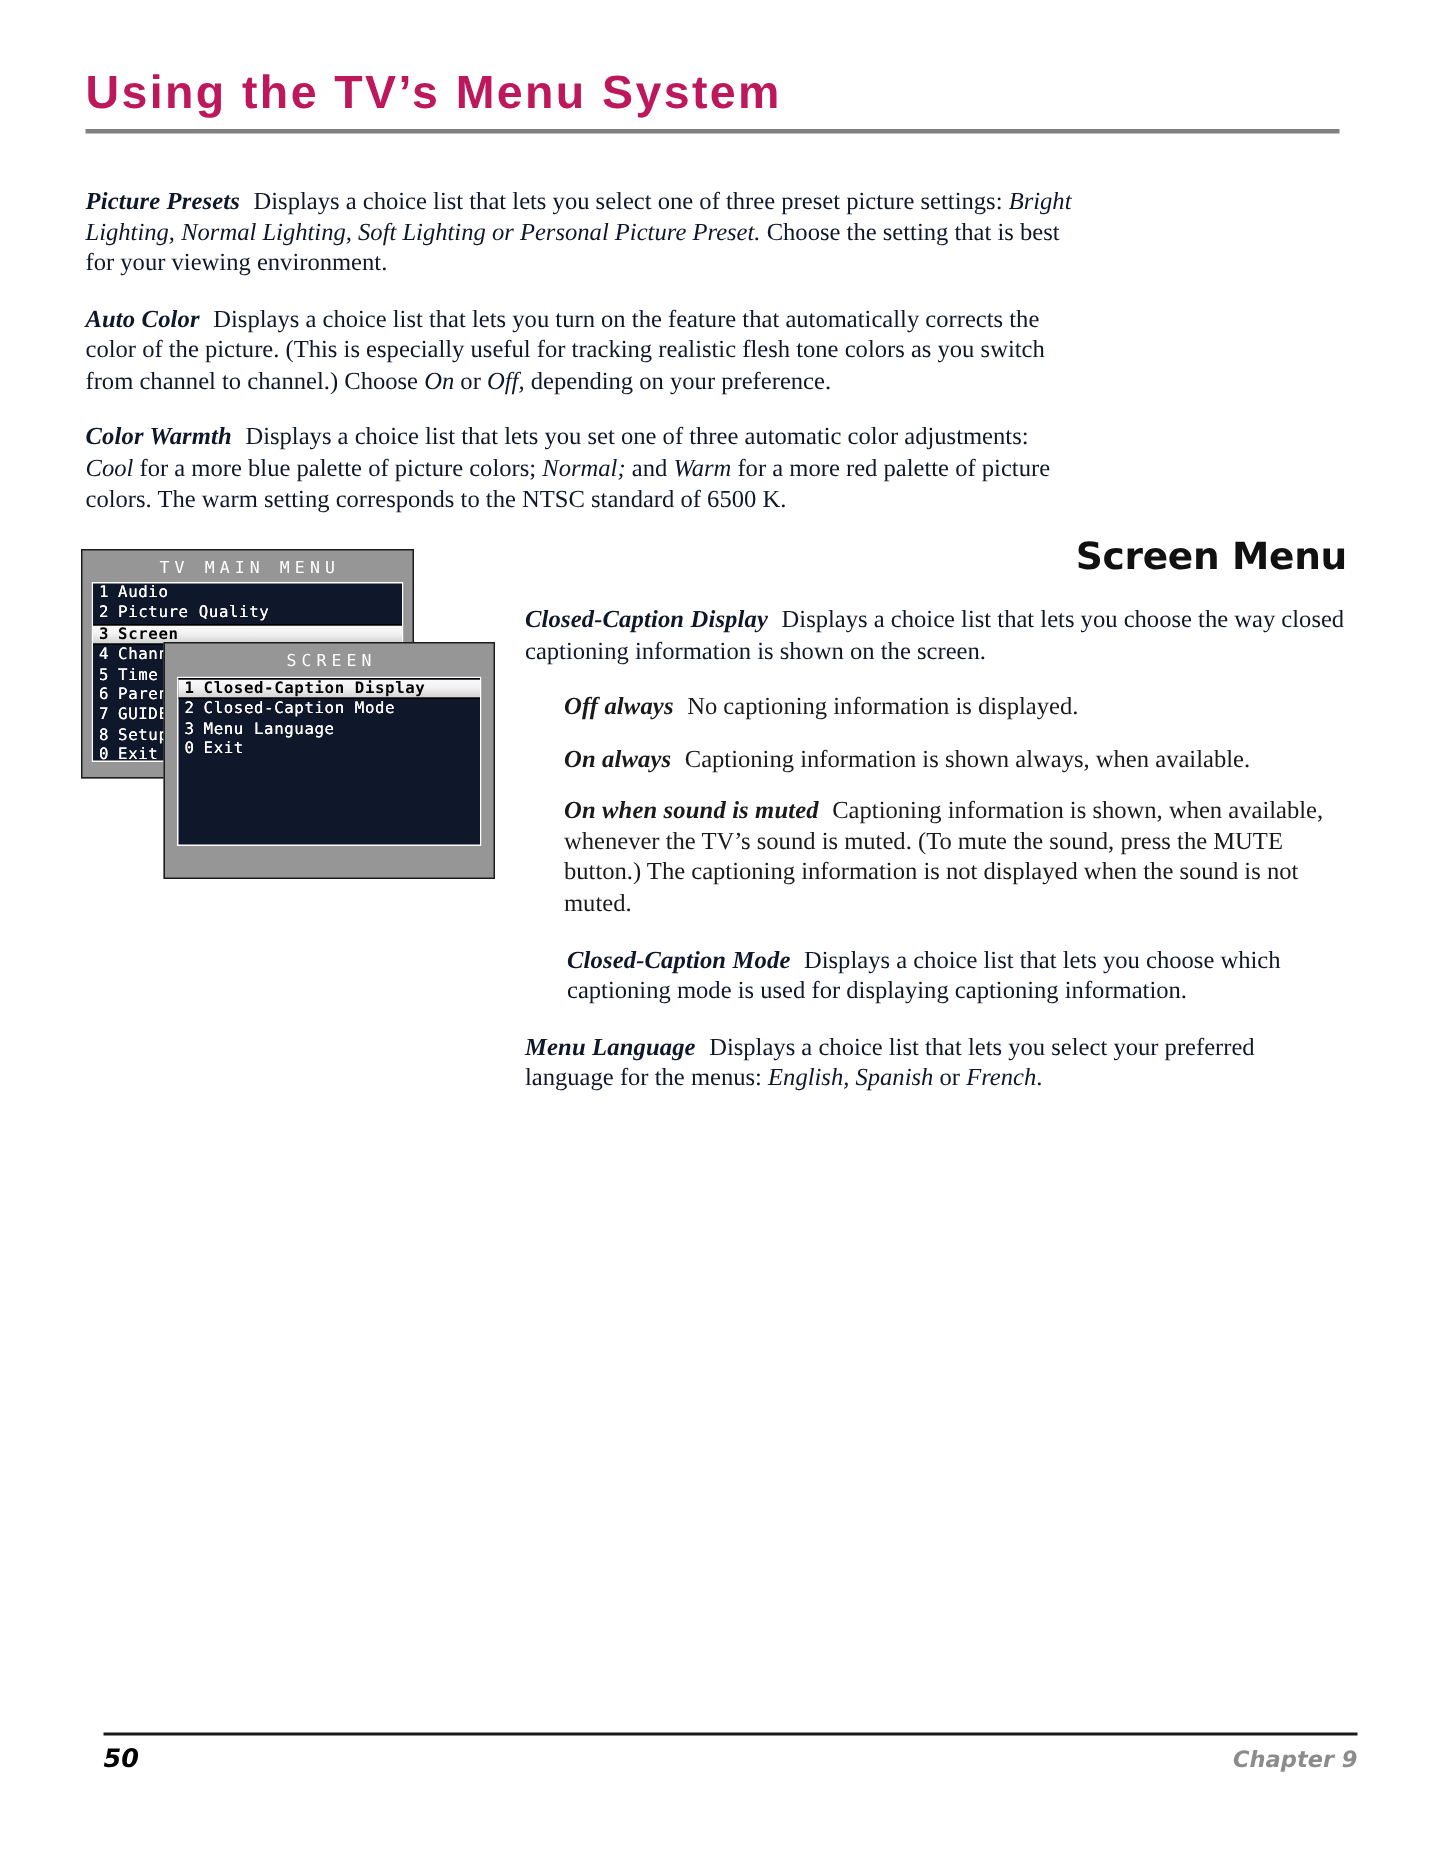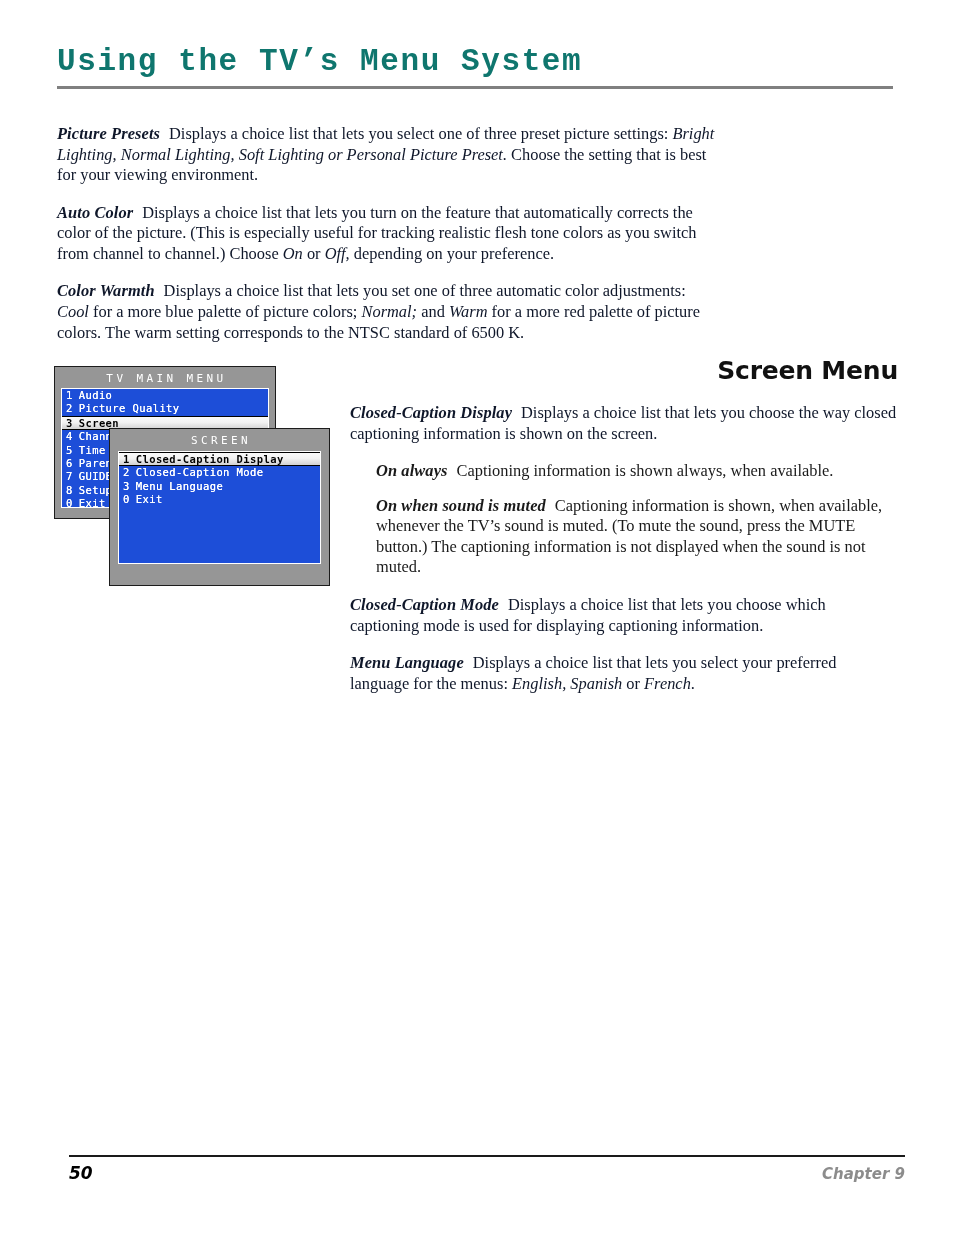--- a/index.html
+++ b/index.html
@@ -17,25 +17,25 @@
   }
 
   
   #page-header {
     position: absolute;
     left: 57px;
     top: 46px;
     width: 836px;
   }
   #page-title {
-    font-family: Liberation Mono, monospace;
+    font-family: Liberation Sans, sans-serif;
     font-weight: bold;
     font-size: 31px;
     letter-spacing: 1.6px;
-    color: #0f766e;
+    color: #be185d;
     line-height: 1.05;
     white-space: nowrap;
   }
   #title-rule {
     margin-top: 7px;
     height: 3px;
     background: #808080;
     width: 836px;
   }
 
@@ -93,21 +93,21 @@
     color: #ffffff;
     font-size: 11px;
     letter-spacing: 3.4px;
     text-align: center;
     padding-top: 5px;
     padding-left: 3px;
     white-space: nowrap;
   }
   .osd-list {
     box-sizing: border-box;
-    background: #1d4ed8;
+    background: #0f172a;
     border: 1.6px solid #ffffff;
     margin: 4px 8px 0 8px;
     padding: 0;
     position: relative;
   }
   #main-menu-list {
     margin: 3px 6px 0 6px;
     height: 120px;
   }
   #screen-menu-list {
@@ -245,30 +245,33 @@
 </div>
 
 <div id="right-col">
 
   <h2 id="screen-menu-heading">Screen Menu</h2>
 
   <p class="para">
     <span class="lead">Closed-Caption Display</span><span class="gap"></span><span>Displays a choice list that lets you choose the way closed captioning information is shown on the screen.</span>
   </p>
 
+  <p class="sub-para">
+    <span class="lead">Off always</span><span class="gap"></span><span>No captioning information is displayed.</span>
+  </p>
 
   <p class="sub-para">
     <span class="lead">On always</span><span class="gap"></span><span>Captioning information is shown always, when available.</span>
   </p>
 
   <p class="sub-para">
     <span class="lead">On when sound is muted</span><span class="gap"></span><span>Captioning information is shown, when available, whenever the TV’s sound is muted. (To mute the sound, press the MUTE button.) The captioning information is not displayed when the sound is not muted.</span>
   </p>
 
-  <p class="para" style="margin-top:17px;">
+  <p class="para" style="margin-top:17px;margin-left:28px;">
     <span class="lead">Closed-Caption Mode</span><span class="gap"></span><span>Displays a choice list that lets you choose which captioning mode is used for displaying captioning information.</span>
   </p>
 
   <p class="para">
     <span class="lead">Menu Language</span><span class="gap"></span><span>Displays a choice list that lets you select your preferred language for the menus: </span><span class="it">English, Spanish</span><span> or </span><span class="it">French</span><span>.</span>
   </p>
 
 </div>
 
 <div id="page-footer">

